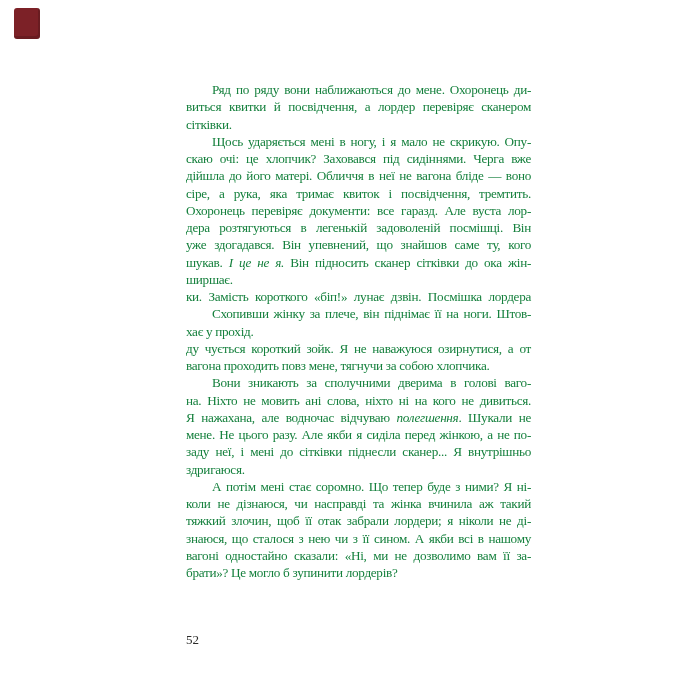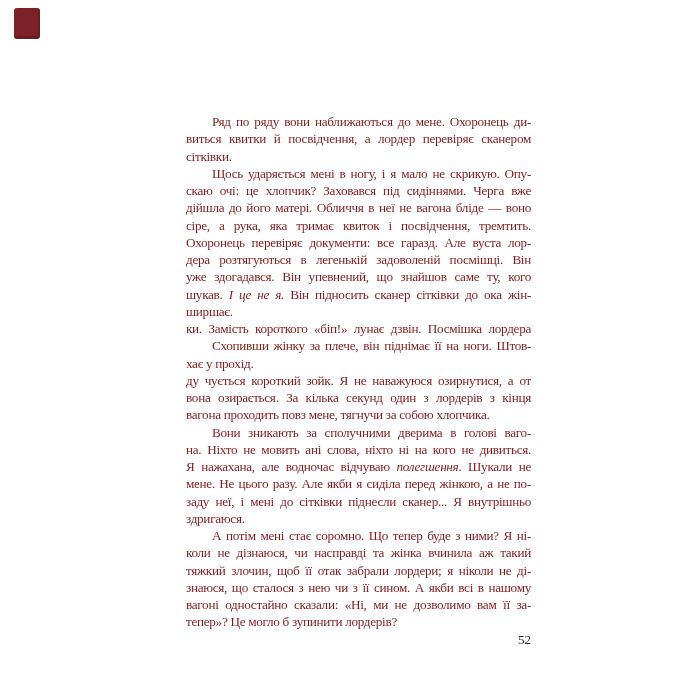--- a/index.html
+++ b/index.html
@@ -50,32 +50,32 @@
   .line.paralast {
     text-align-last: left;
   }
   .line i {
   }
   .page-number {
     position: absolute;
     left: 186px;
     top: 632px;
     width: 345px;
-    text-align: right;
+    text-align: left;
     font-size: 13px;
     letter-spacing: 0;
     color: #2a2a28;
   }
 </style>
 </head>
 <body>
 
 <div class="page">
   <div class="bookmark" style="background: rgb(124, 33, 39);"></div>
-  <div class="text-block" id="text-block" style="color: #7f1d1d; margin-top: 32px;">
+  <div class="text-block" id="text-block" style="color: #15803d;">
       <div class="para">
         <div class="line first"><span>Ряд по ряду вони наближаються до мене. Охоронець ди-</span></div>
         <div class="line"><span>виться квитки й посвідчення, а лордер перевіряє сканером</span></div>
         <div class="line paralast"><span>сітківки.</span></div>
       </div>
       <div class="para">
         <div class="line first"><span>Щось ударяється мені в ногу, і я мало не скрикую. Опу-</span></div>
         <div class="line"><span>скаю очі: це хлопчик? Заховався під сидіннями. Черга вже</span></div>
         <div class="line"><span>дійшла до його матері. Обличчя в неї не вагона бліде — воно</span></div>
         <div class="line"><span>сіре, а рука, яка тримає квиток і посвідчення, тремтить.</span></div>
@@ -85,34 +85,33 @@
         <div class="line"><span>шукав. </span><i>І це не я.</i><span> Він підносить сканер сітківки до ока жін-</span></div>
         <div class="line paralast"><span>ширшає.</span></div>
         <div class="line"><span>ки. Замість короткого «біп!» лунає дзвін. Посмішка лордера</span></div>
       </div>
       <div class="para">
         <div class="line first"><span>Схопивши жінку за плече, він піднімає її на ноги. Штов-</span></div>
         <div class="line paralast"><span>хає у прохід.</span></div>
       </div>
       <div class="para">
         <div class="line"><span>ду чується короткий зойк. Я не наважуюся озирнутися, а от</span></div>
-        <div class="line"><span>вона озирається. За кілька секунд один з лордерів з кінця</span></div>
         <div class="line paralast"><span>вагона проходить повз мене, тягнучи за собою хлопчика.</span></div>
       </div>
       <div class="para">
         <div class="line first"><span>Вони зникають за сполучними дверима в голові ваго-</span></div>
         <div class="line"><span>на. Ніхто не мовить ані слова, ніхто ні на кого не дивиться.</span></div>
         <div class="line"><span>Я нажахана, але водночас відчуваю </span><i>полегшення</i><span>. Шукали не</span></div>
         <div class="line"><span>мене. Не цього разу. Але якби я сиділа перед жінкою, а не по-</span></div>
         <div class="line"><span>заду неї, і мені до сітківки піднесли сканер... Я внутрішньо</span></div>
         <div class="line paralast"><span>здригаюся.</span></div>
       </div>
       <div class="para">
         <div class="line first"><span>А потім мені стає соромно. Що тепер буде з ними? Я ні-</span></div>
         <div class="line"><span>коли не дізнаюся, чи насправді та жінка вчинила аж такий</span></div>
         <div class="line"><span>тяжкий злочин, щоб її отак забрали лордери; я ніколи не ді-</span></div>
         <div class="line"><span>знаюся, що сталося з нею чи з її сином. А якби всі в нашому</span></div>
         <div class="line"><span>вагоні одностайно сказали: «Ні, ми не дозволимо вам її за-</span></div>
-        <div class="line paralast"><span>тепер»? Це могло б зупинити лордерів?</span></div>
+        <div class="line paralast"><span>брати»? Це могло б зупинити лордерів?</span></div>
       </div>
     </div>
   <div class="page-number">52</div>
 </div>
 
 </body></html>

